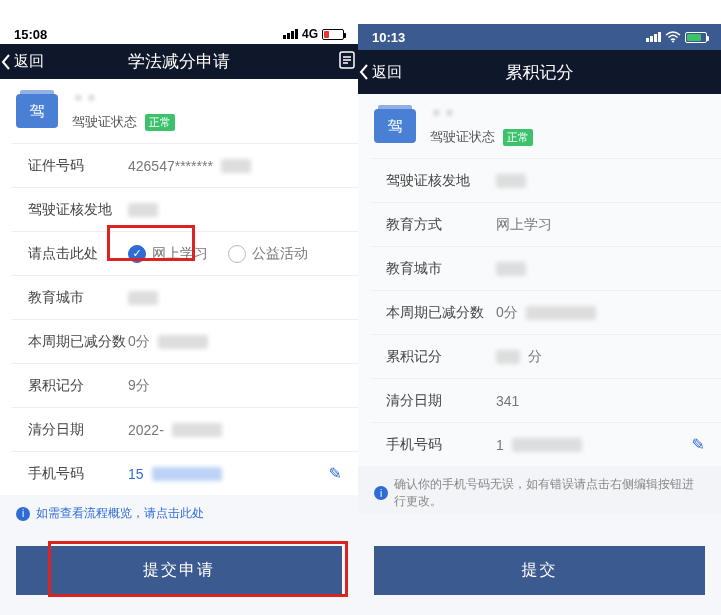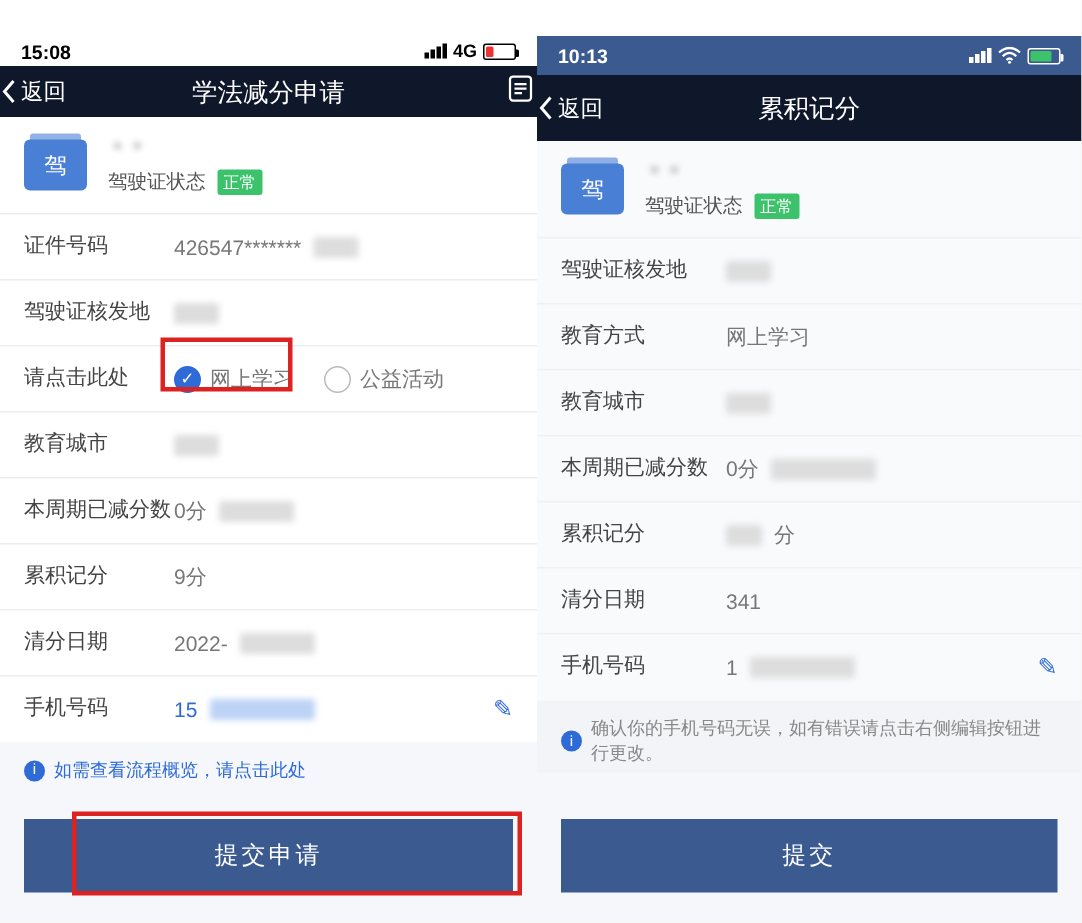--- a/index.html
+++ b/index.html
@@ -81,24 +81,26 @@
       content:""; position:absolute; top:-4px; left:4px; right:4px; height:6px;
       background:#4a7fd6; border-radius:2px 2px 0 0; opacity:.6;
     }
     .profile-info { display:flex; flex-direction:column; gap:4px; font-size:13px; color:#555;}
     .profile-name { color:#888; font-size:13px; filter:blur(2px);}
     .status-tag { display:inline-block; background:#3cc26b; color:#fff; font-size:11px; padding:1px 4px; border-radius:2px; margin-left:4px;}
 
     .form { background:#fff; }
     .row {
       display:flex;
+      align-items:center;
       padding: 12px 16px;
       font-size:14px;
       border-top:1px solid #eee;
       min-height:44px;
+      margin-left:12px;
     }
     .row-label { width:100px; color:#444; flex-shrink:0;}
     .row-value { color:#777; flex:1; display:flex; align-items:center; gap:8px;}
     .phone-right .row-label { width:110px; }
 
     .radio-group { display:flex; gap:20px; align-items:center;}
     .radio { display:flex; align-items:center; gap:6px; }
     .radio-dot {
       width:18px; height:18px; border-radius:50%;
       border:1.5px solid #bbb; display:flex; align-items:center; justify-content:center;

